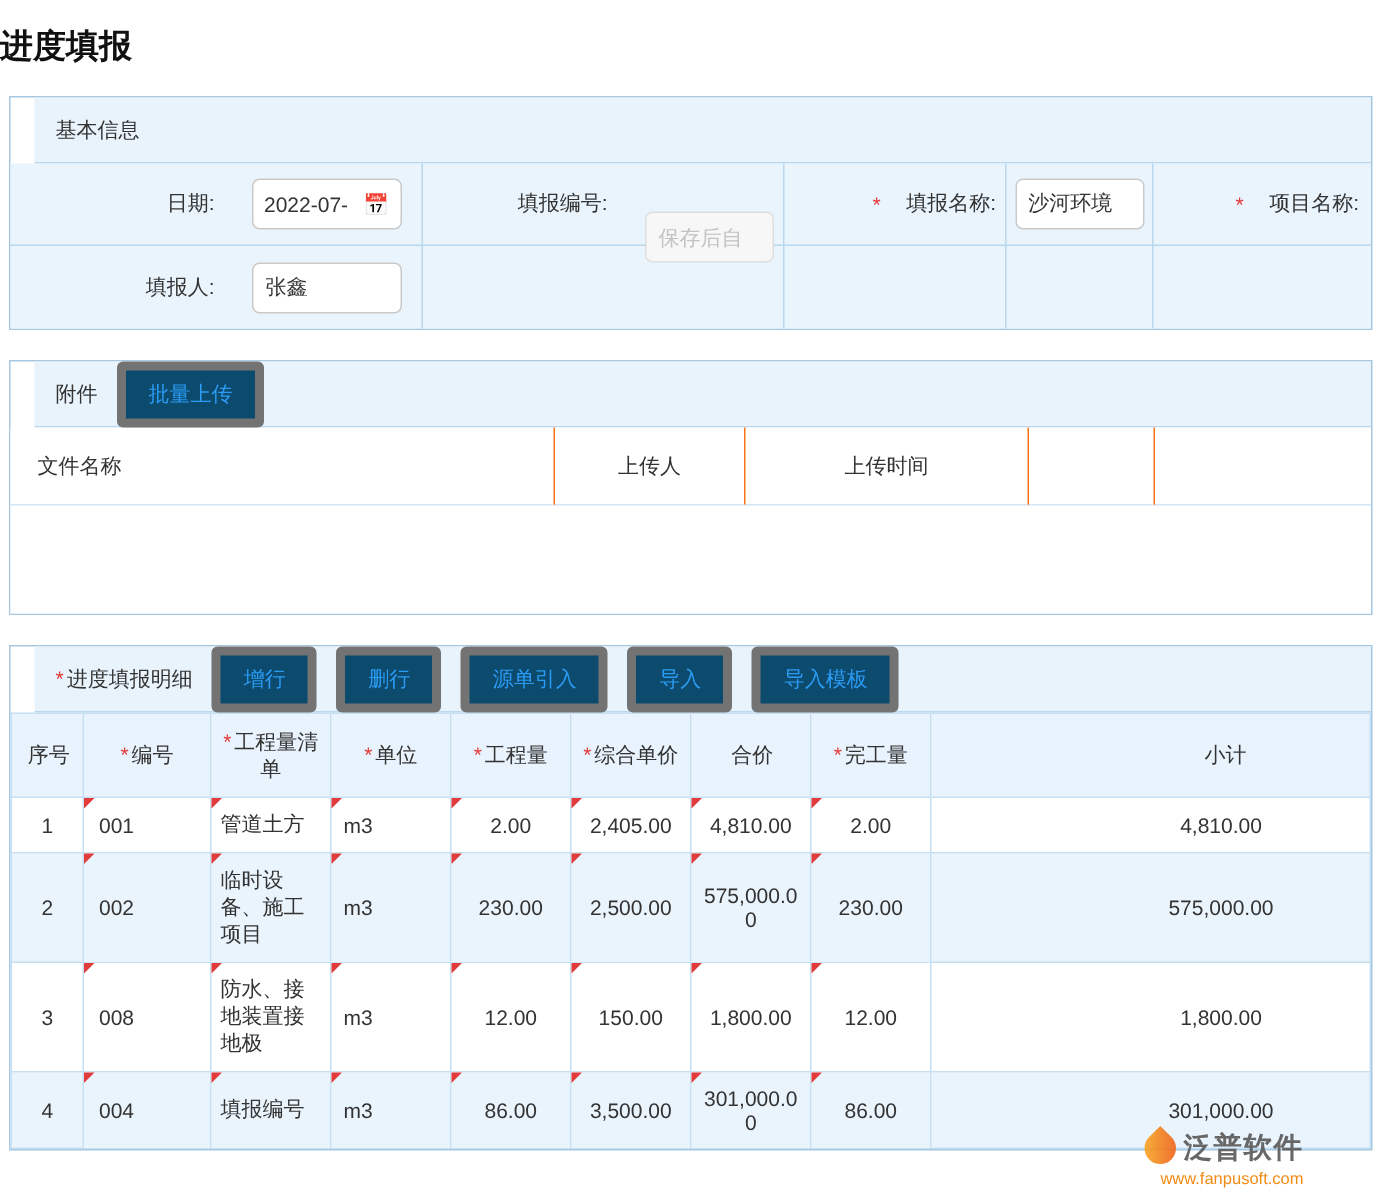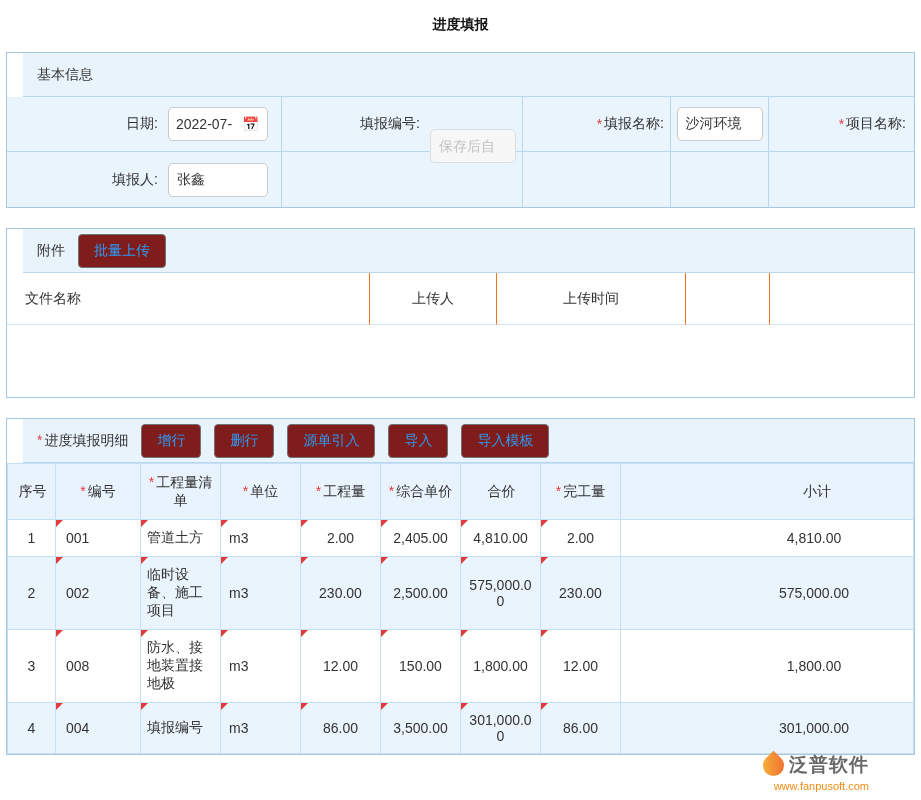--- a/index.html
+++ b/index.html
@@ -1,57 +1,57 @@
 <!DOCTYPE html>
 <html><head>
 <meta charset="utf-8">
 <style>
   * { box-sizing: border-box; margin: 0; padding: 0; }
   html,body { width: 921px; height: 800px; }
   body {
     position: relative; overflow: hidden; background: #fff;
     font-family: "Liberation Sans", "DejaVu Sans", sans-serif; color: #333;
   }
-  .page-title { text-align: center; font-size: 14px; font-weight: bold; color: #111; padding: 16px 0 18px; }
+  .page-title { font-size: 22px; font-weight: bold; color: #111; padding: 16px 0 18px; }
 
   .panel { margin: 0 6px 20px 6px; border: 1px solid #a6c8e0; background: #fff; }
   .panel-header {
     background: #e9f3fc; border-bottom: 1px solid #b9d7ee;
     height: 44px; display: flex; align-items: center; padding: 0 14px; font-size: 14px; margin-left: 16px;
   }
   .req { color: #e23b3b; margin-right: 2px; }
 
   
   .bi-grid { display: grid; grid-template-columns: 275px 241px 148px 98px 1fr; background: #e9f4fd; }
   .bi-cell {
     height: 55px; display: flex; align-items: center; font-size: 14px;
     border-right: 1px solid #b9d7ee;
   }
   .bi-cell.r1 { border-bottom: 1px solid #b9d7ee; }
   .bi-cell.last { border-right: none; }
-  .bi-cell.end { justify-content: flex-end; }
+  .bi-cell.end { justify-content: flex-end; gap: 15px; }
   .bi-label { margin-right: 10px; white-space: nowrap; }
   .ipt {
     height: 34px; border: 1px solid #c9c9c9; border-radius: 5px; background: #fff;
     font-size: 14px; padding: 0 8px; color: #333; font-family: inherit; outline: none;
   }
   .ipt.w100 { width: 100px; }
   .ipt.w86  { width: 86px;  }
   .ipt.gray { background: #f7f7f7; border-color: #dedede; margin-top: 44px; }
   .ipt.gray::placeholder { color: #c2c2c2; }
   .datebox {
     width: 100px; height: 34px; border: 1px solid #c9c9c9; border-radius: 5px; background: #fff;
     display: flex; align-items: center; justify-content: space-between; padding: 0 7px; font-size: 14px;
   }
   .cal-icon { font-size: 14px; line-height: 1; cursor: pointer; }
   .pad-r13 { padding-right: 13px; } .pad-r6 { padding-right: 6px; } .pad-r8 { padding-right: 8px; }
 
   
   .btn {
-    background: #7f1d1d; border: 1px solid #737373; color: #2b9bf3; border-radius: 4px;
+    background: #0c4a6e; border: 6px solid #737373; color: #2b9bf3; border-radius: 4px;
     padding: 7px 15px; font-size: 14px; margin-left: 13px; cursor: pointer; font-family: inherit; white-space: nowrap;
   }
 
   
   .att-grid { display: grid; grid-template-columns: 363px 127px 189px 84px 1fr; background: #fff; }
   .att-th {
     height: 52px; display: flex; align-items: center; justify-content: center; font-size: 14px;
     border-right: 1px solid #f97316; border-bottom: 1px solid #d3e6f5;
   }
   .att-th.first { justify-content: flex-start; padding-left: 18px; }

